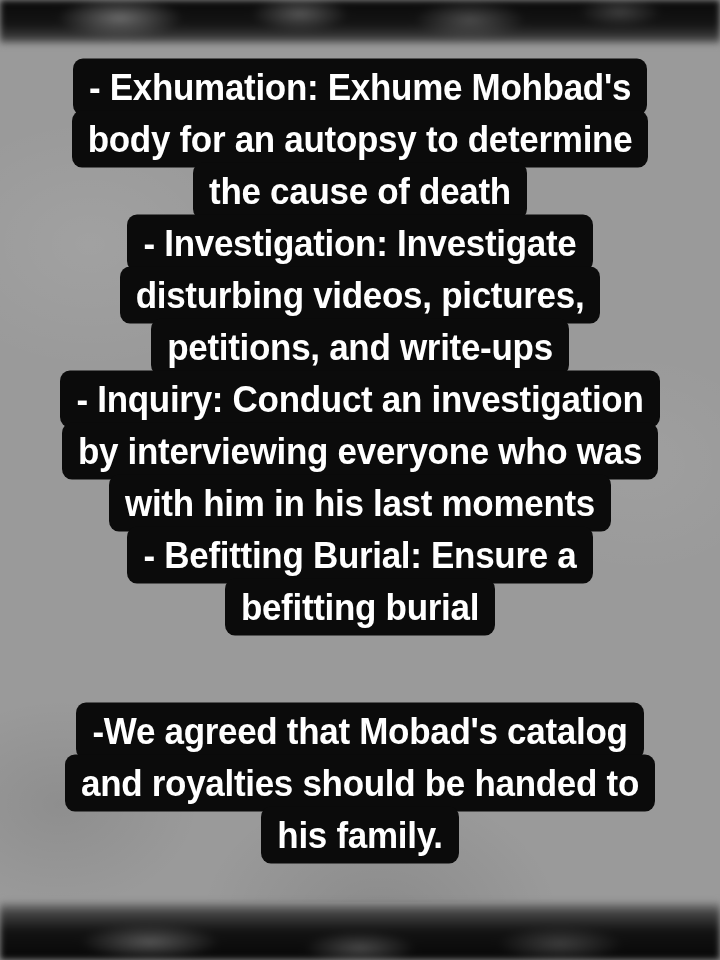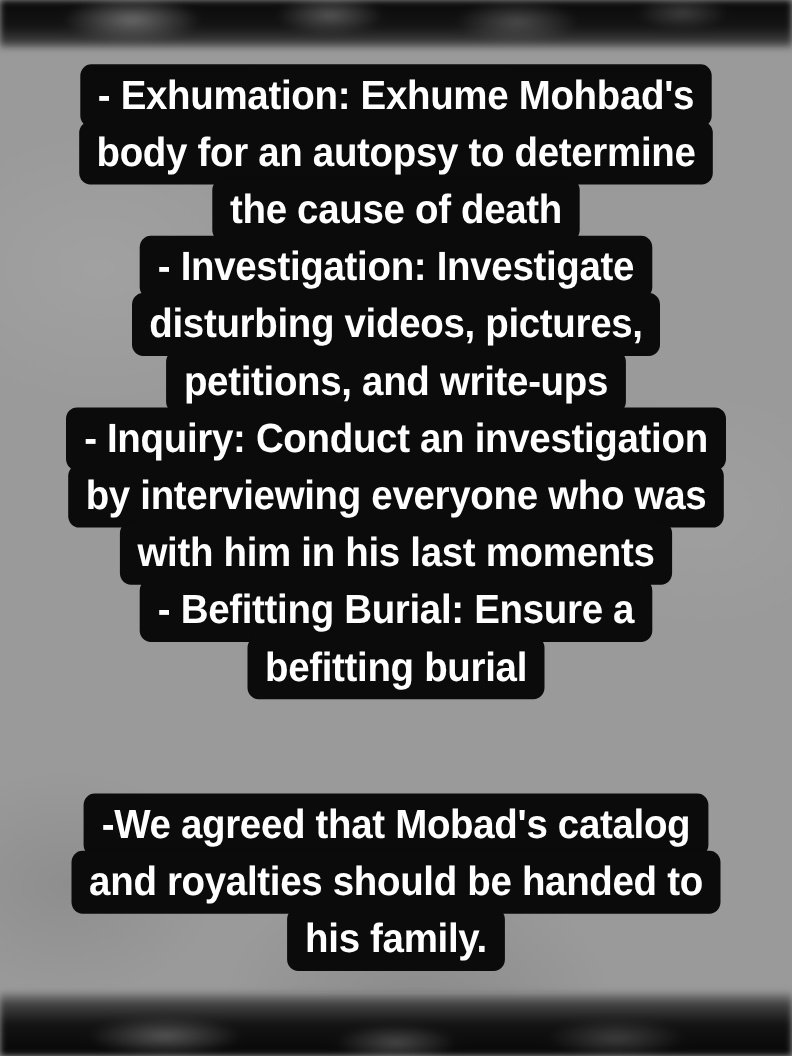--- a/index.html
+++ b/index.html
@@ -67,21 +67,21 @@
   
   .caption-group {
     position: absolute;
     left: 0;
     width: 720px;
     display: flex;
     flex-direction: column;
     align-items: center;
   }
   #group-a { top: 60px; }
-  #group-b { top: 704px; margin-top: 19px; }
+  #group-b { top: 704px; }
 
   .cap-line {
     display: block;
     background: #0b0b0b;
     color: #ffffff;
     font-family: "Liberation Sans", sans-serif;
     font-weight: 700;
     font-size: 35px;
     line-height: 54px;
     letter-spacing: -0.3px;

